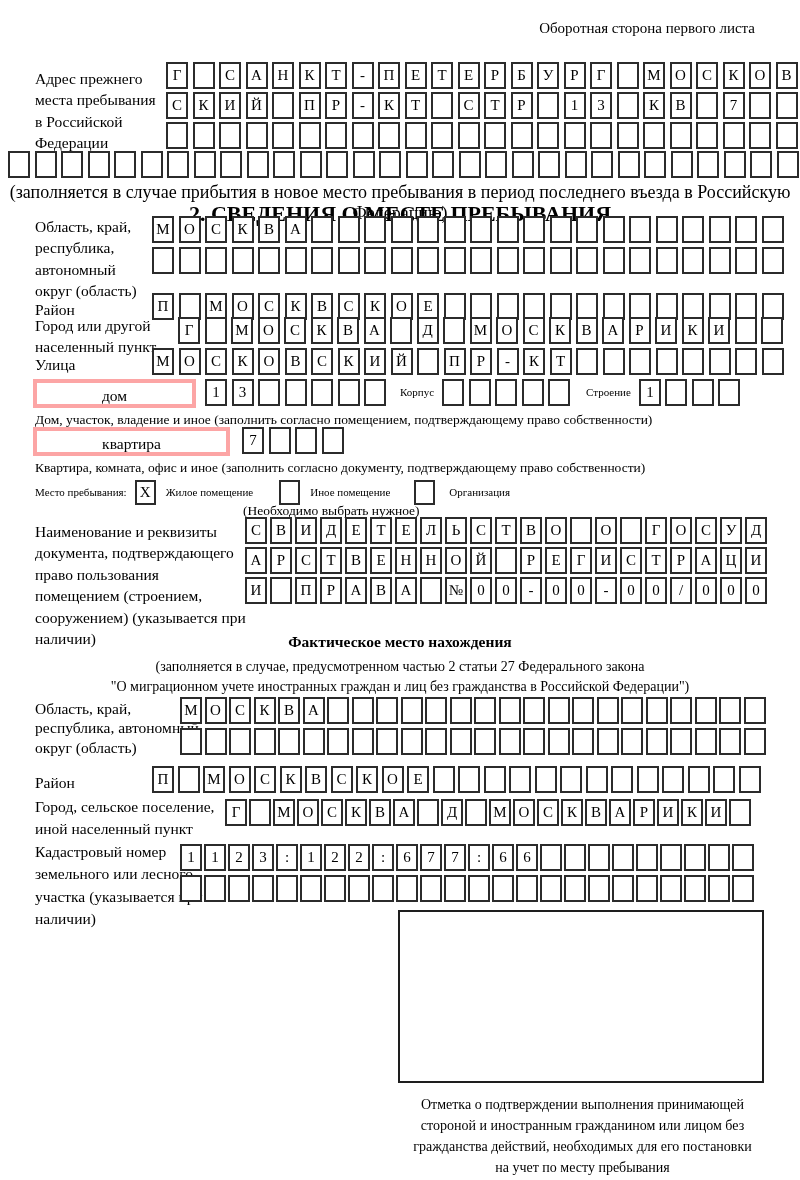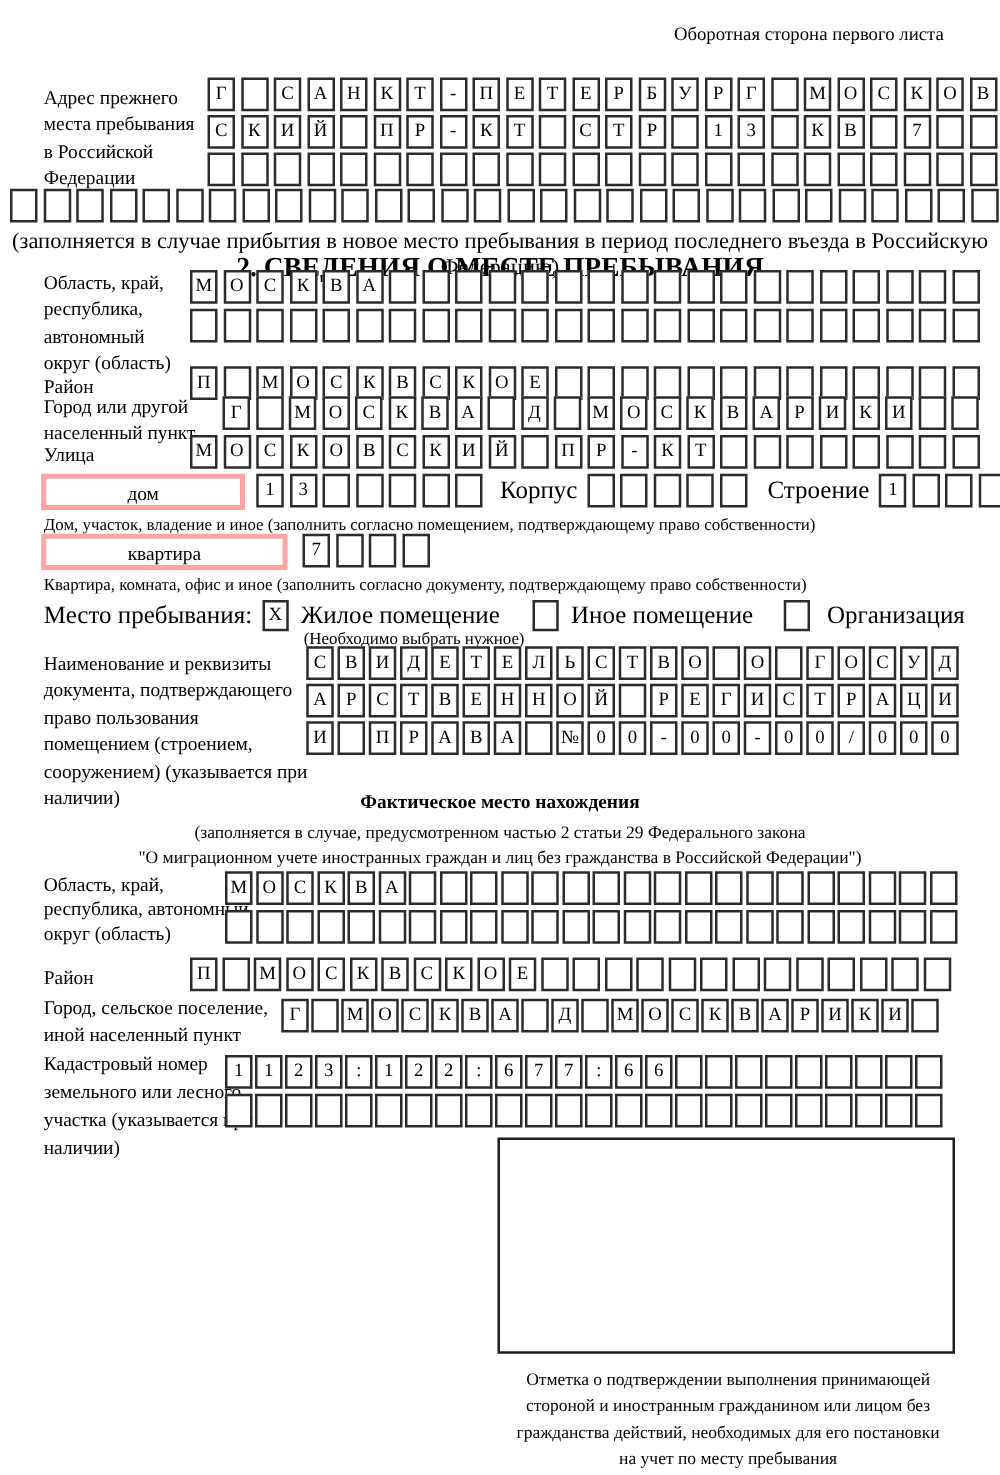--- a/index.html
+++ b/index.html
@@ -19,21 +19,21 @@
   }
   .label { position:absolute; font-size:15.5px; line-height:1.38; }
   .cap { position:absolute; font-size:18px; }
   .cap2 { position:absolute; font-size:13.5px; }
   .center { left:0; width:100%; text-align:center; }
   .bold { font-weight:bold; }
   .namebox {
     height:29px; border:4px solid #fca5a5; background:#fff;
     text-align:center; font-size:15.5px; line-height:25px;
   }
-  .inline-label { font-size:20px; line-height:27px; white-space:nowrap; }
+  .inline-label { font-size:11px; line-height:27px; white-space:nowrap; }
   .flexrow { position:absolute; display:flex; align-items:flex-start; }
   .cellgroup { display:flex; gap:4.5px; }
   .stampbox { position:absolute; border:2px solid #1e1e1e; background:#fff; }
   .stampcap { position:absolute; font-size:14px; line-height:1.5; text-align:center; }
 </style>
 </head>
 <body>
 
 <div class="page">
 
@@ -407,21 +407,21 @@
       <span class="cell">-</span>
       <span class="cell">0</span>
       <span class="cell">0</span>
       <span class="cell">/</span>
       <span class="cell">0</span>
       <span class="cell">0</span>
       <span class="cell">0</span>
     </div>
 
   <div class="abs center bold" style="top:633px; font-size:15.5px;">Фактическое место нахождения</div>
-  <div class="abs center" style="top:659px; font-size:14px;">(заполняется в случае, предусмотренном частью 2 статьи 29 Федерального закона</div>
+  <div class="abs center" style="top:659px; font-size:14px;">(заполняется в случае, предусмотренном частью 2 статьи 27 Федерального закона</div>
   <div class="abs center" style="top:679px; font-size:14px;">"О миграционном учете иностранных граждан и лиц без гражданства в Российской Федерации")</div>
 
   <div class="label" style="left:35px; top:699px; width:170px; line-height:1.25;">Область, край, республика, автономный округ (область)</div>
   <div class="row g25" style="left:180px; top:697px;">
       <span class="cell">М</span>
       <span class="cell">О</span>
       <span class="cell">С</span>
       <span class="cell">К</span>
       <span class="cell">В</span>
       <span class="cell">А</span>

